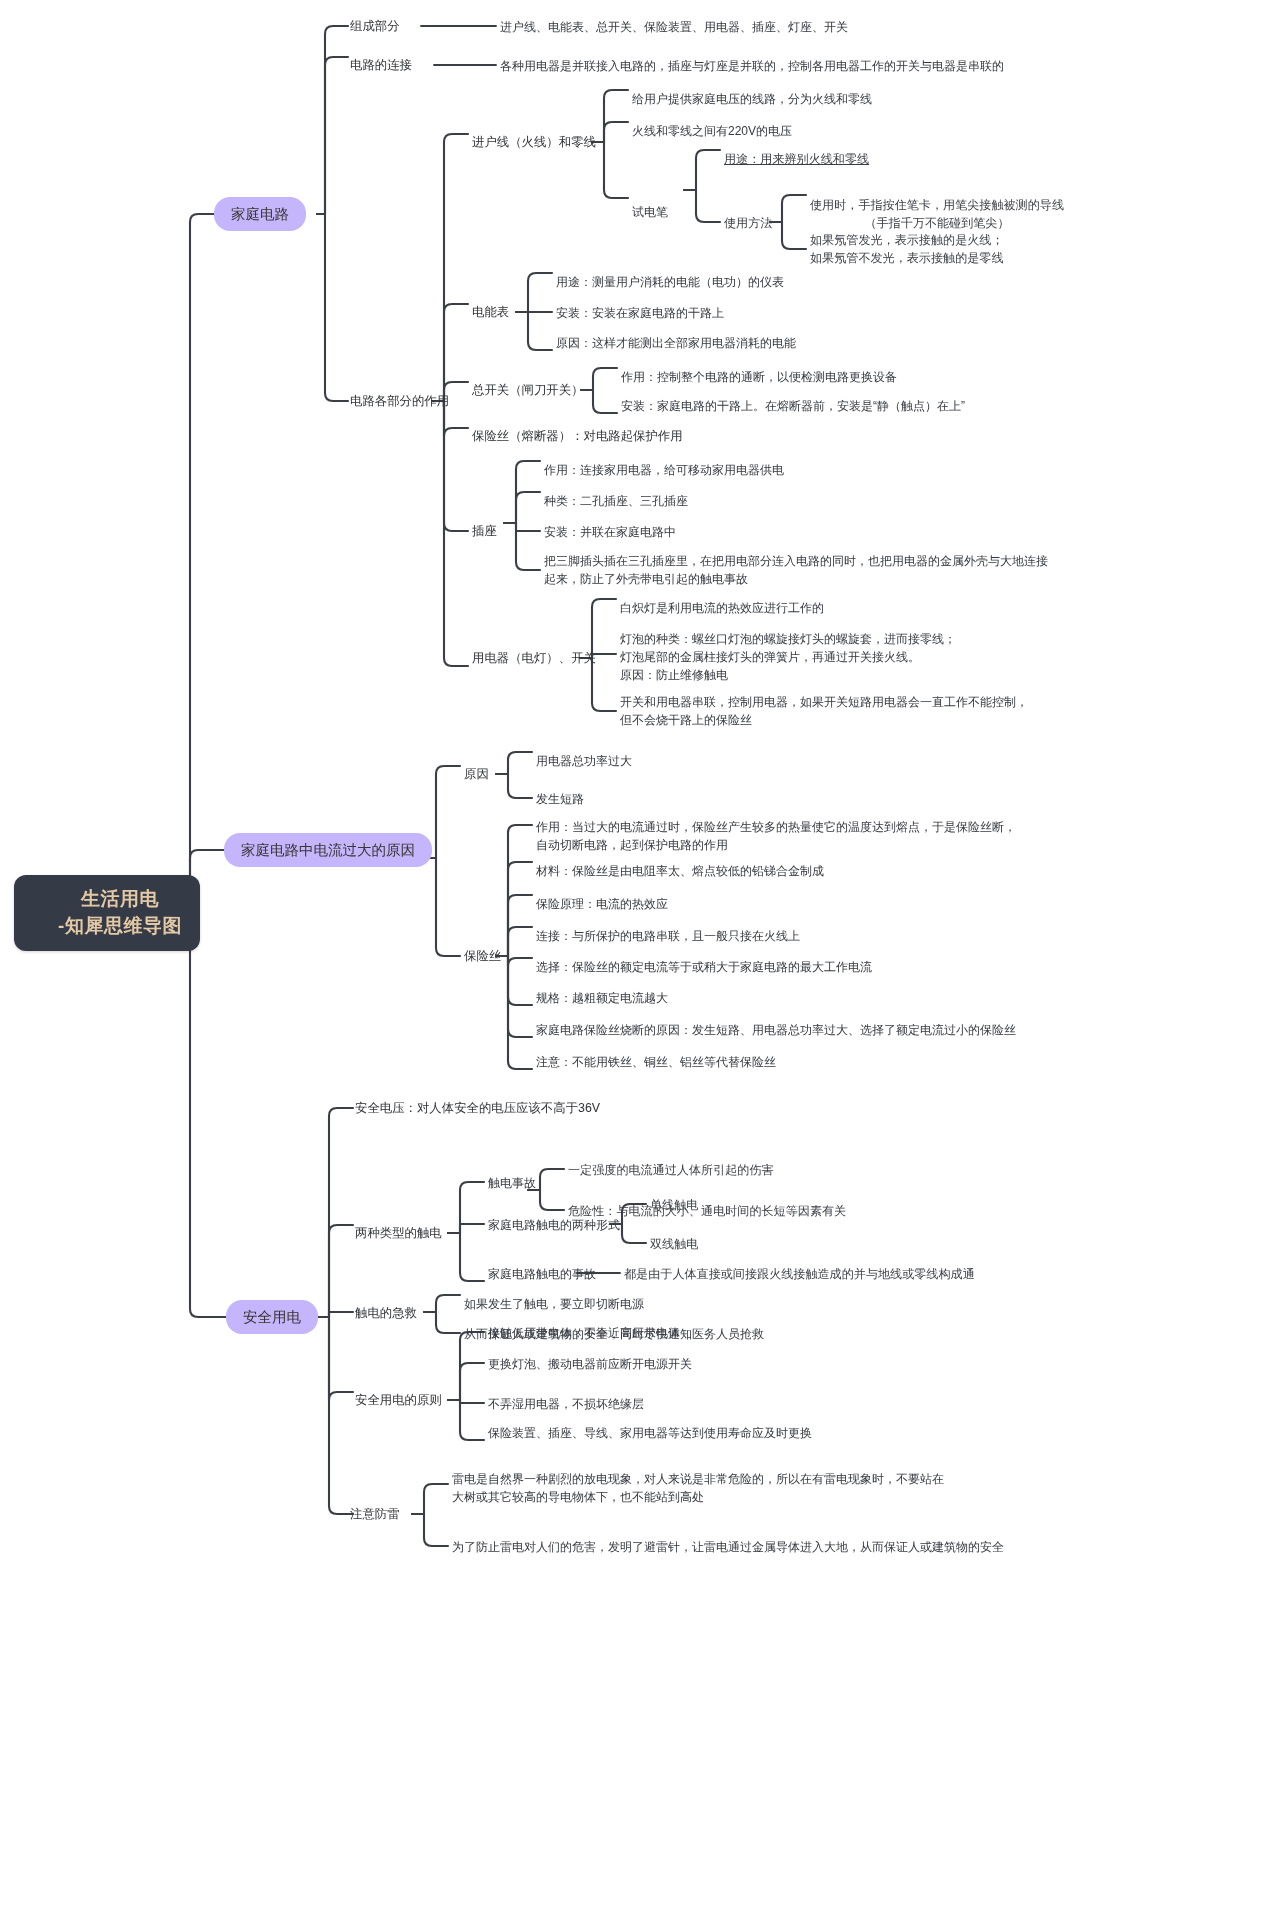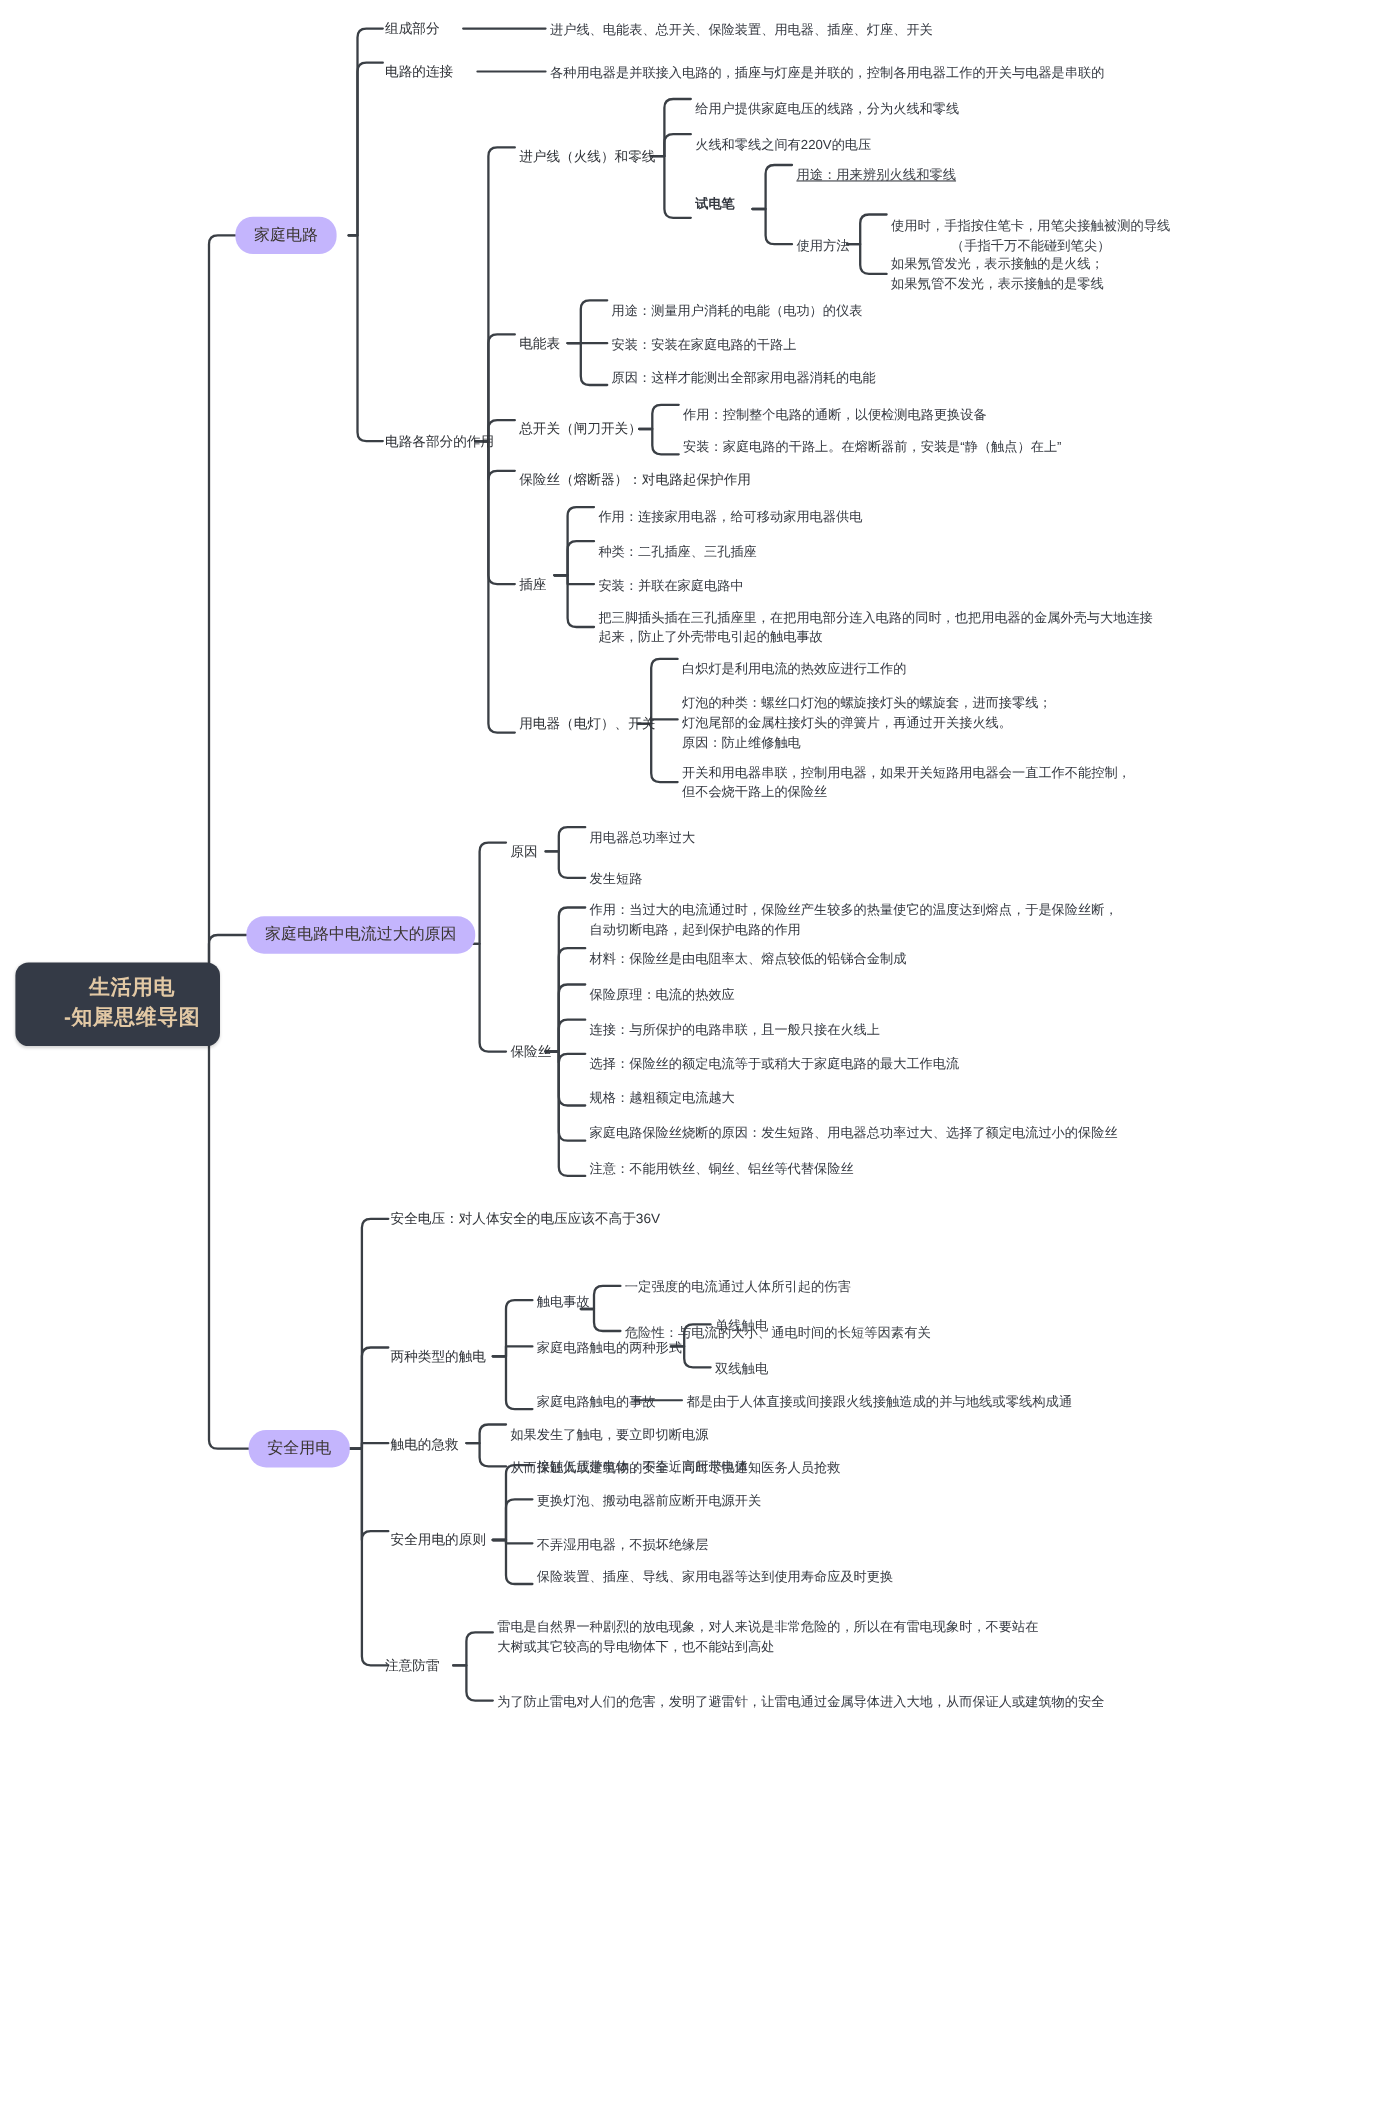--- a/index.html
+++ b/index.html
@@ -181,21 +181,21 @@
 
   <div class="node l2" style="left:350px; top:57px;">电路的连接</div>
   <div class="node l3" style="left:500px; top:58px;">各种用电器是并联接入电路的，插座与灯座是并联的，控制各用电器工作的开关与电器是串联的</div>
 
   <div class="node l2" style="left:350px; top:393px;">电路各部分的作用</div>
 
   <div class="node l2" style="left:472px; top:134px;">进户线（火线）和零线</div>
   <div class="node l3" style="left:632px; top:91px;">给用户提供家庭电压的线路，分为火线和零线</div>
   <div class="node l3" style="left:632px; top:123px;">火线和零线之间有220V的电压</div>
 
-  <div class="node l3" style="left:632px; top:177px;font-weight:bold;">试电笔</div>
+  <div class="node l3" style="left:632px; top:204px;">试电笔</div>
   <div class="node l4" style="left:724px; top:151px;text-decoration:underline;">用途：用来辨别火线和零线</div>
   <div class="node l4" style="left:724px; top:215px;">使用方法</div>
   <div class="node l4 multi" style="left:810px; top:196px; text-align:center;">使用时，手指按住笔卡，用笔尖接触被测的导线
 （手指千万不能碰到笔尖）</div>
   <div class="node l4 multi" style="left:810px; top:231px;">如果氖管发光，表示接触的是火线；
 如果氖管不发光，表示接触的是零线</div>
 
   <div class="node l2" style="left:472px; top:304px;">电能表</div>
   <div class="node l3" style="left:556px; top:274px;">用途：测量用户消耗的电能（电功）的仪表</div>
   <div class="node l3" style="left:556px; top:305px;">安装：安装在家庭电路的干路上</div>

